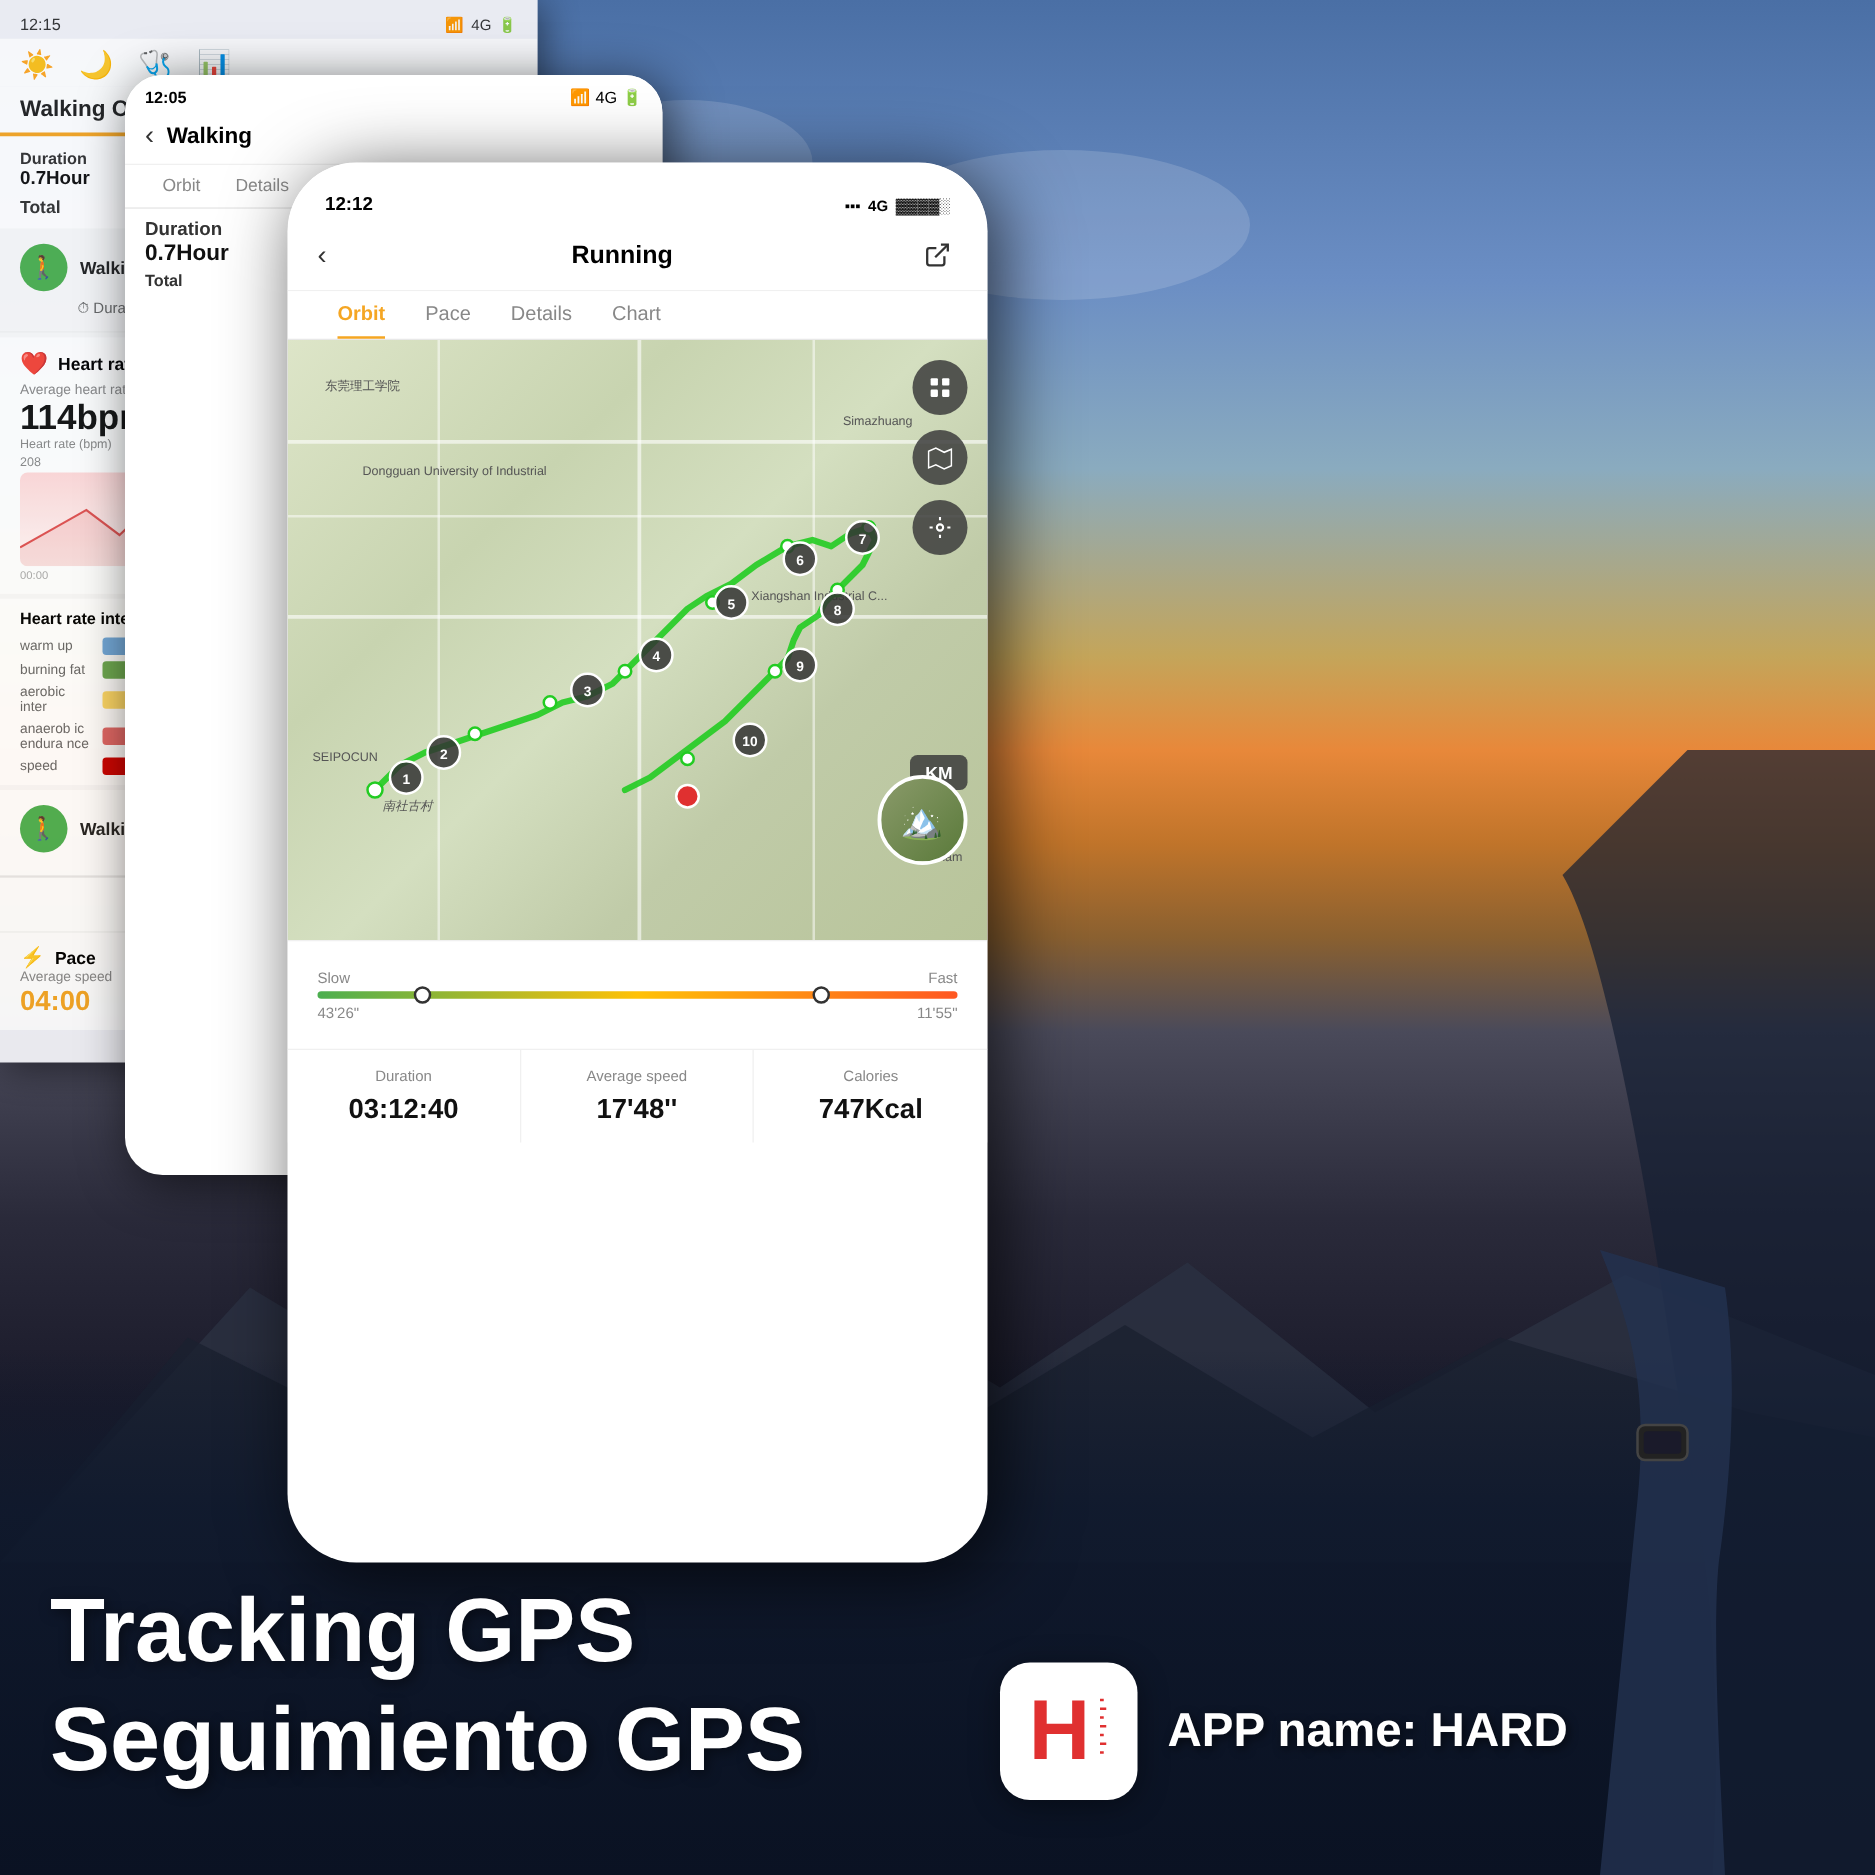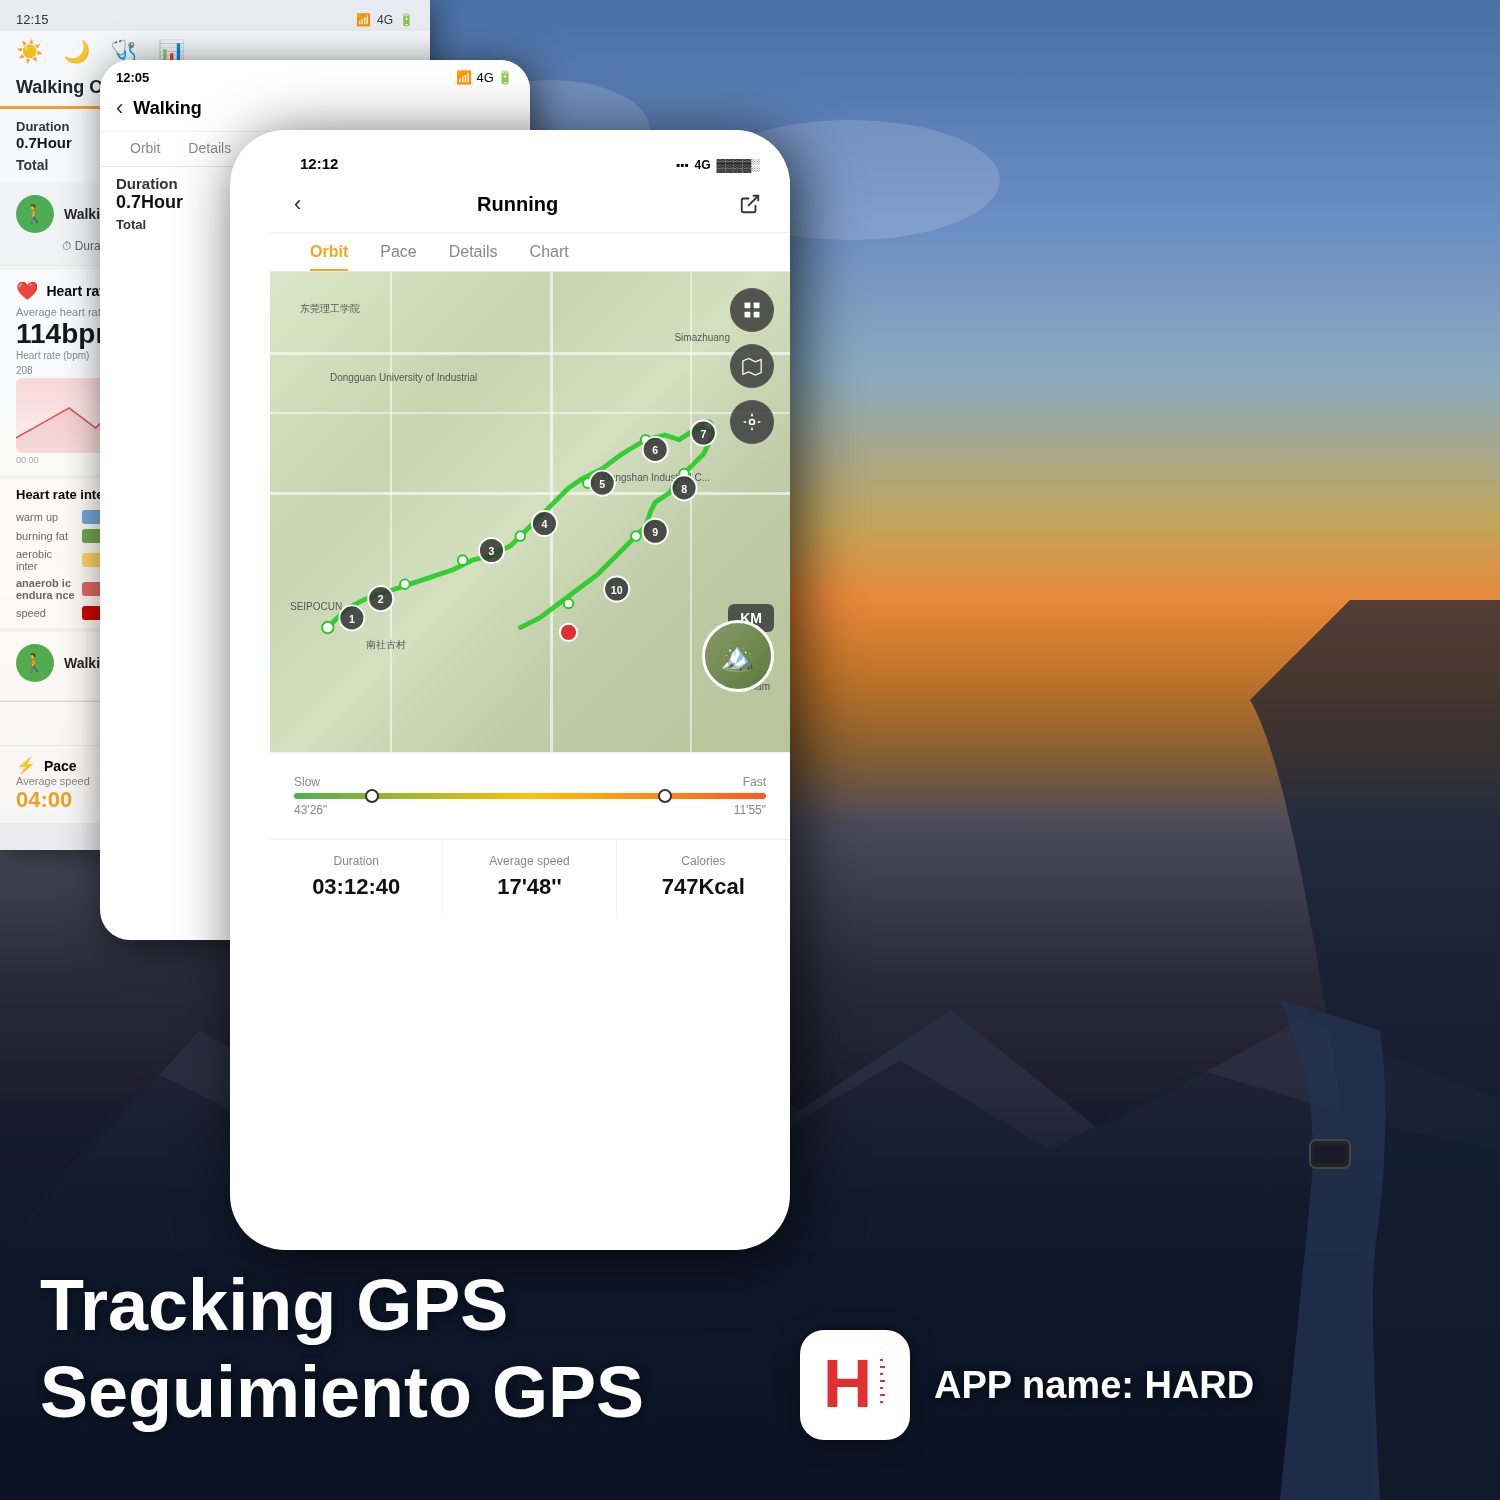--- a/index.html
+++ b/index.html
@@ -101,21 +101,20 @@
       position: absolute;
       left: 230px;
       top: 130px;
       width: 560px;
       height: 1120px;
       background: white;
       border-radius: 55px;
       z-index: 10;
       overflow: hidden;
       box-shadow: 10px 10px 60px rgba(0,0,0,0.7);
-      padding-left: 40px;
     }
 
     .phone-main-inner {
       width: 100%;
       height: 100%;
       border-radius: 55px;
       overflow: hidden;
       position: relative;
     }
 
@@ -533,21 +532,21 @@
         </div>
         <div style="display:flex;align-items:center;gap:6px;font-size:11px;">
           <span style="width:60px;color:#666;">burning fat</span>
           <div style="height:14px;width:115px;background:#6aa84f;border-radius:3px;"></div>
         </div>
         <div style="display:flex;align-items:center;gap:6px;font-size:11px;">
           <span style="width:60px;color:#666;">aerobic inter</span>
           <div style="height:14px;width:90px;background:#ffd966;border-radius:3px;"></div>
         </div>
         <div style="display:flex;align-items:center;gap:6px;font-size:11px;">
-          <span style="width:60px;color:#666;font-weight:bold;">anaerob ic endura nce</span>
+          <span style="width:60px;color:#666;">anaerob ic endura nce</span>
           <div style="height:14px;width:55px;background:#e06666;border-radius:3px;"></div>
         </div>
         <div style="display:flex;align-items:center;gap:6px;font-size:11px;">
           <span style="width:60px;color:#666;">speed</span>
           <div style="height:14px;width:30px;background:#cc0000;border-radius:3px;"></div>
         </div>
       </div>
     </div>
 
     <div class="history-item" style="background:white;margin-top:4px;">
@@ -638,21 +637,21 @@
       <div style="position:absolute;top:220px;left:0;right:0;height:3px;background:rgba(255,255,255,0.6);"></div>
       <div style="position:absolute;top:0;bottom:0;left:120px;width:2px;background:rgba(255,255,255,0.5);"></div>
       <div style="position:absolute;top:0;bottom:0;left:280px;width:3px;background:rgba(255,255,255,0.6);"></div>
       <div style="position:absolute;top:0;bottom:0;left:420px;width:2px;background:rgba(255,255,255,0.5);"></div>
 
       <div class="map-label" style="top:30px;left:30px;">东莞理工学院</div>
       <div class="map-label" style="top:60px;right:60px;">Simazhuang</div>
       <div class="map-label" style="top:100px;left:60px;">Dongguan University of Industrial</div>
       <div class="map-label" style="top:200px;right:80px;">Xiangshan Industrial C...</div>
       <div class="map-label" style="bottom:140px;left:20px;">SEIPOCUN</div>
-      <div class="map-label" style="bottom:100px;left:96px;">南社古村</div>
+      <div class="map-label" style="bottom:100px;left:76px;font-style:italic;">南社古村</div>
       <div class="map-label" style="bottom:60px;right:20px;">Dasham</div>
 
       <svg class="route-svg" viewBox="0 0 540 480">
 
         <polyline points="60,360 80,340 100,330 130,320 160,310 190,300 210,290 230,285 250,275 260,265 270,255 280,245 295,230 310,215 325,205 345,195 365,180 390,165 410,160 425,165 440,155 455,150 460,160 455,170 450,180 440,190 430,200 420,210 415,220 400,230 395,240 390,255 380,265 370,275 360,285 350,295 340,305 320,320 300,335 280,350 260,360" fill="none" stroke="#22cc22" stroke-width="5" stroke-linejoin="round" stroke-linecap="round" opacity="0.9"></polyline>
 
         <circle cx="60" cy="360" r="6" fill="white" stroke="#22cc22" stroke-width="2"></circle>
         <circle cx="140" cy="315" r="5" fill="white" stroke="#22cc22" stroke-width="2"></circle>
         <circle cx="200" cy="290" r="5" fill="white" stroke="#22cc22" stroke-width="2"></circle>
         <circle cx="260" cy="265" r="5" fill="white" stroke="#22cc22" stroke-width="2"></circle>

